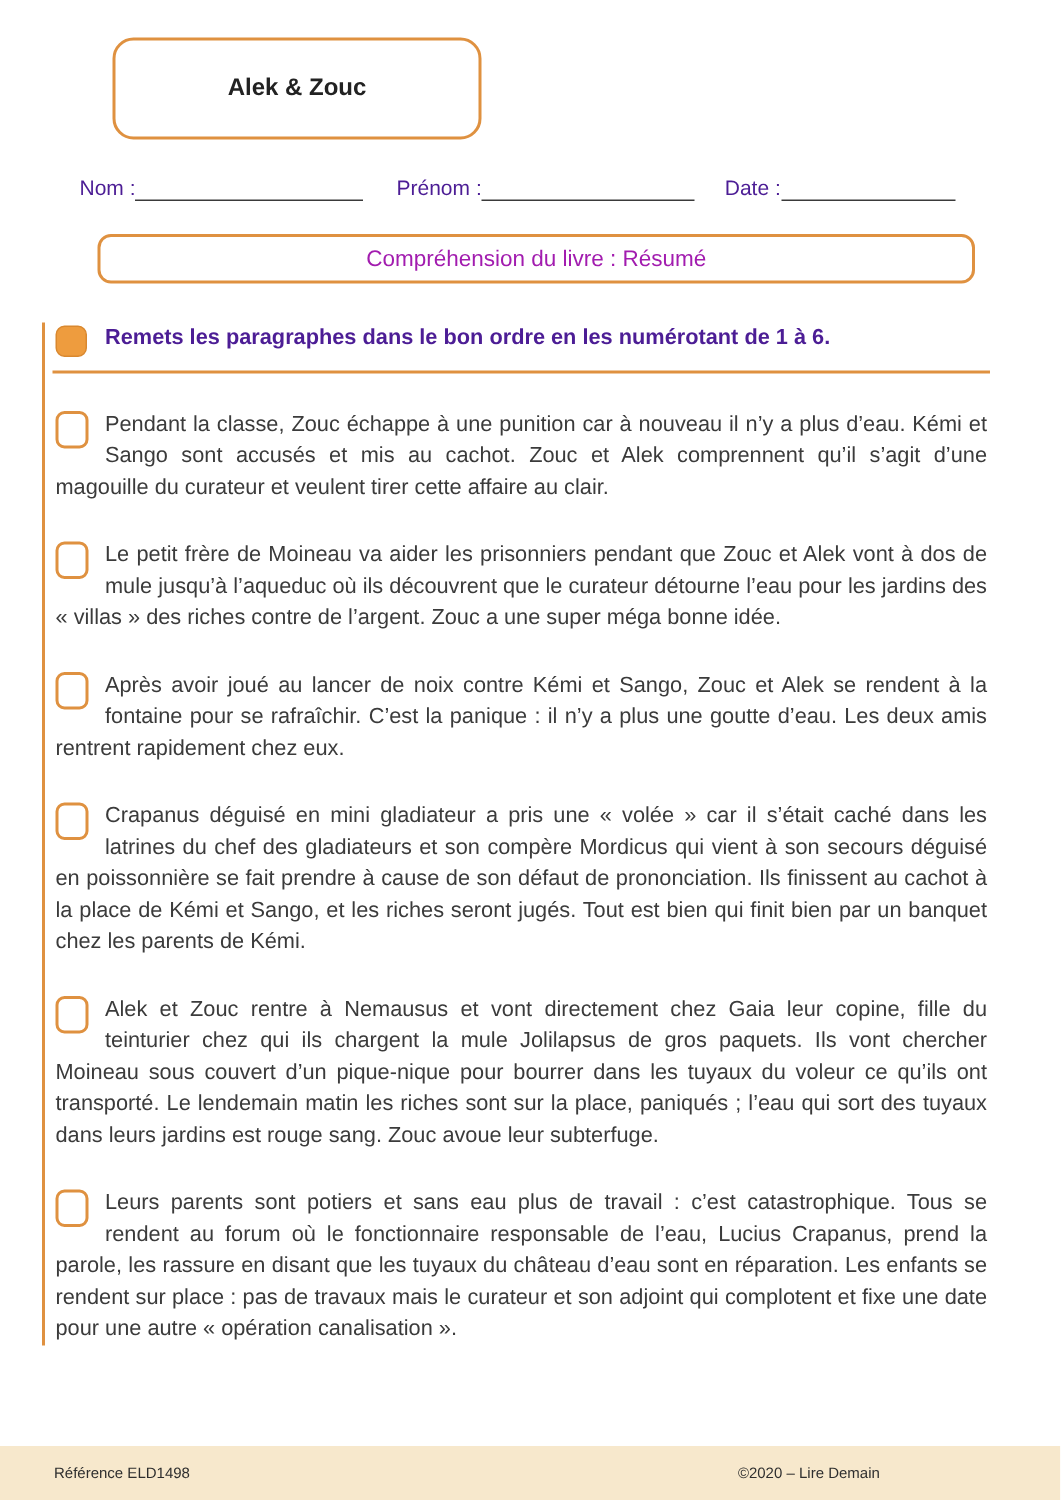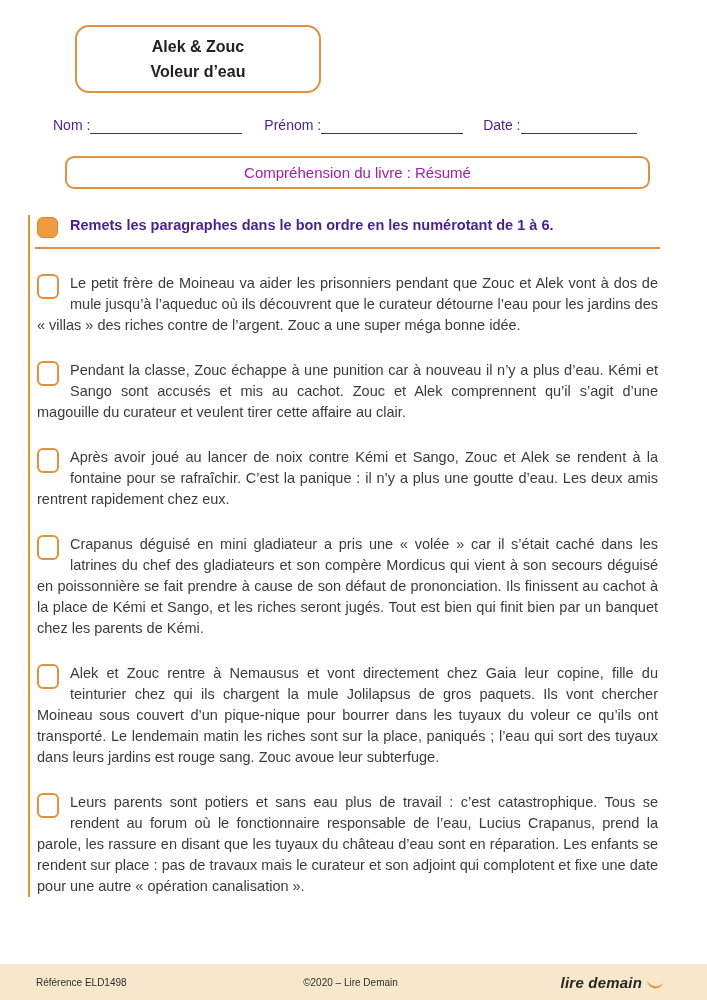--- a/index.html
+++ b/index.html
@@ -94,21 +94,20 @@
   .swoosh{display:inline-block;line-height:0;transform:translateY(3px);}
 </style>
 </head>
 <body>
 
 <div class="page">
 
   <div class="header">
     <div class="hbox book-box">
       <div>Alek &amp; Zouc</div>
-      <div>Voleur d’eau</div>
     </div>
   </div>
 
   <div class="identity">
     <span class="lbl">Nom :</span>
     <span class="blank blank-nom"></span>
     <span class="lbl">Prénom :</span>
     <span class="blank blank-prenom"></span>
     <span class="lbl">Date :</span>
     <span class="blank blank-date"></span>
@@ -120,26 +119,26 @@
 
   <div class="exercise">
 
     <div class="instruction-row">
       <span class="bullet"></span>
       <span>Remets les paragraphes dans le bon ordre en les numérotant de 1 à 6.</span>
     </div>
 
     <div class="para">
       <span class="answer"></span>
-      <span>Le petit frère de Moineau va aider les prisonniers pendant que Zouc et Alek vont à dos de mule jusqu’à l’aqueduc où ils découvrent que le curateur détourne l’eau pour les jardins des « villas » des riches contre de l’argent. Zouc a une super méga bonne idée.</span>
+      <span>Pendant la classe, Zouc échappe à une punition car à nouveau il n’y a plus d’eau. Kémi et Sango sont accusés et mis au cachot. Zouc et Alek comprennent qu’il s’agit d’une magouille du curateur et veulent tirer cette affaire au clair.</span>
     </div>
 
     <div class="para">
       <span class="answer"></span>
-      <span>Pendant la classe, Zouc échappe à une punition car à nouveau il n’y a plus d’eau. Kémi et Sango sont accusés et mis au cachot. Zouc et Alek comprennent qu’il s’agit d’une magouille du curateur et veulent tirer cette affaire au clair.</span>
+      <span>Le petit frère de Moineau va aider les prisonniers pendant que Zouc et Alek vont à dos de mule jusqu’à l’aqueduc où ils découvrent que le curateur détourne l’eau pour les jardins des « villas » des riches contre de l’argent. Zouc a une super méga bonne idée.</span>
     </div>
 
     <div class="para">
       <span class="answer"></span>
       <span>Après avoir joué au lancer de noix contre Kémi et Sango, Zouc et Alek se rendent à la fontaine pour se rafraîchir. C’est la panique : il n’y a plus une goutte d’eau. Les deux amis rentrent rapidement chez eux.</span>
     </div>
 
     <div class="para">
       <span class="answer"></span>
       <span>Crapanus déguisé en mini gladiateur a pris une « volée » car il s’était caché dans les latrines du chef des gladiateurs et son compère Mordicus qui vient à son secours déguisé en poissonnière se fait prendre à cause de son défaut de prononciation. Ils finissent au cachot à la place de Kémi et Sango, et les riches seront jugés. Tout est bien qui finit bien par un banquet chez les parents de Kémi.</span>
@@ -153,23 +152,15 @@
     <div class="para">
       <span class="answer"></span>
       <span>Leurs parents sont potiers et sans eau plus de travail : c’est catastrophique. Tous se rendent au forum où le fonctionnaire responsable de l’eau, Lucius Crapanus, prend la parole, les rassure en disant que les tuyaux du château d’eau sont en réparation. Les enfants se rendent sur place : pas de travaux mais le curateur et son adjoint qui complotent et fixe une date pour une autre « opération canalisation ».</span>
     </div>
 
   </div>
 
   <div class="footer">
     <span class="footer-left">Référence ELD1498</span>
     <span class="footer-center">©2020 – Lire Demain</span>
-    <span class="footer-right">
-      <span class="logo-text">lire demain</span>
-      <span class="swoosh">
-        <svg width="20" height="14" viewBox="0 0 20 14" aria-hidden="true">
-          <path d="M1.5 3 C 6 13, 14.5 12.5, 19 4.5 C 14 10, 7 9.5, 1.5 3 Z" fill="#E8953C"></path>
-        </svg>
-      </span>
-    </span>
   </div>
 
 </div>
 
 </body></html>

